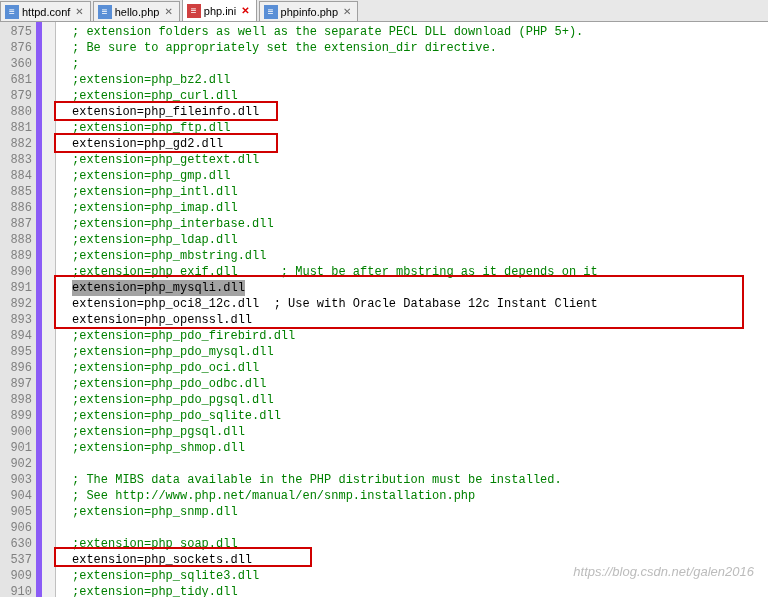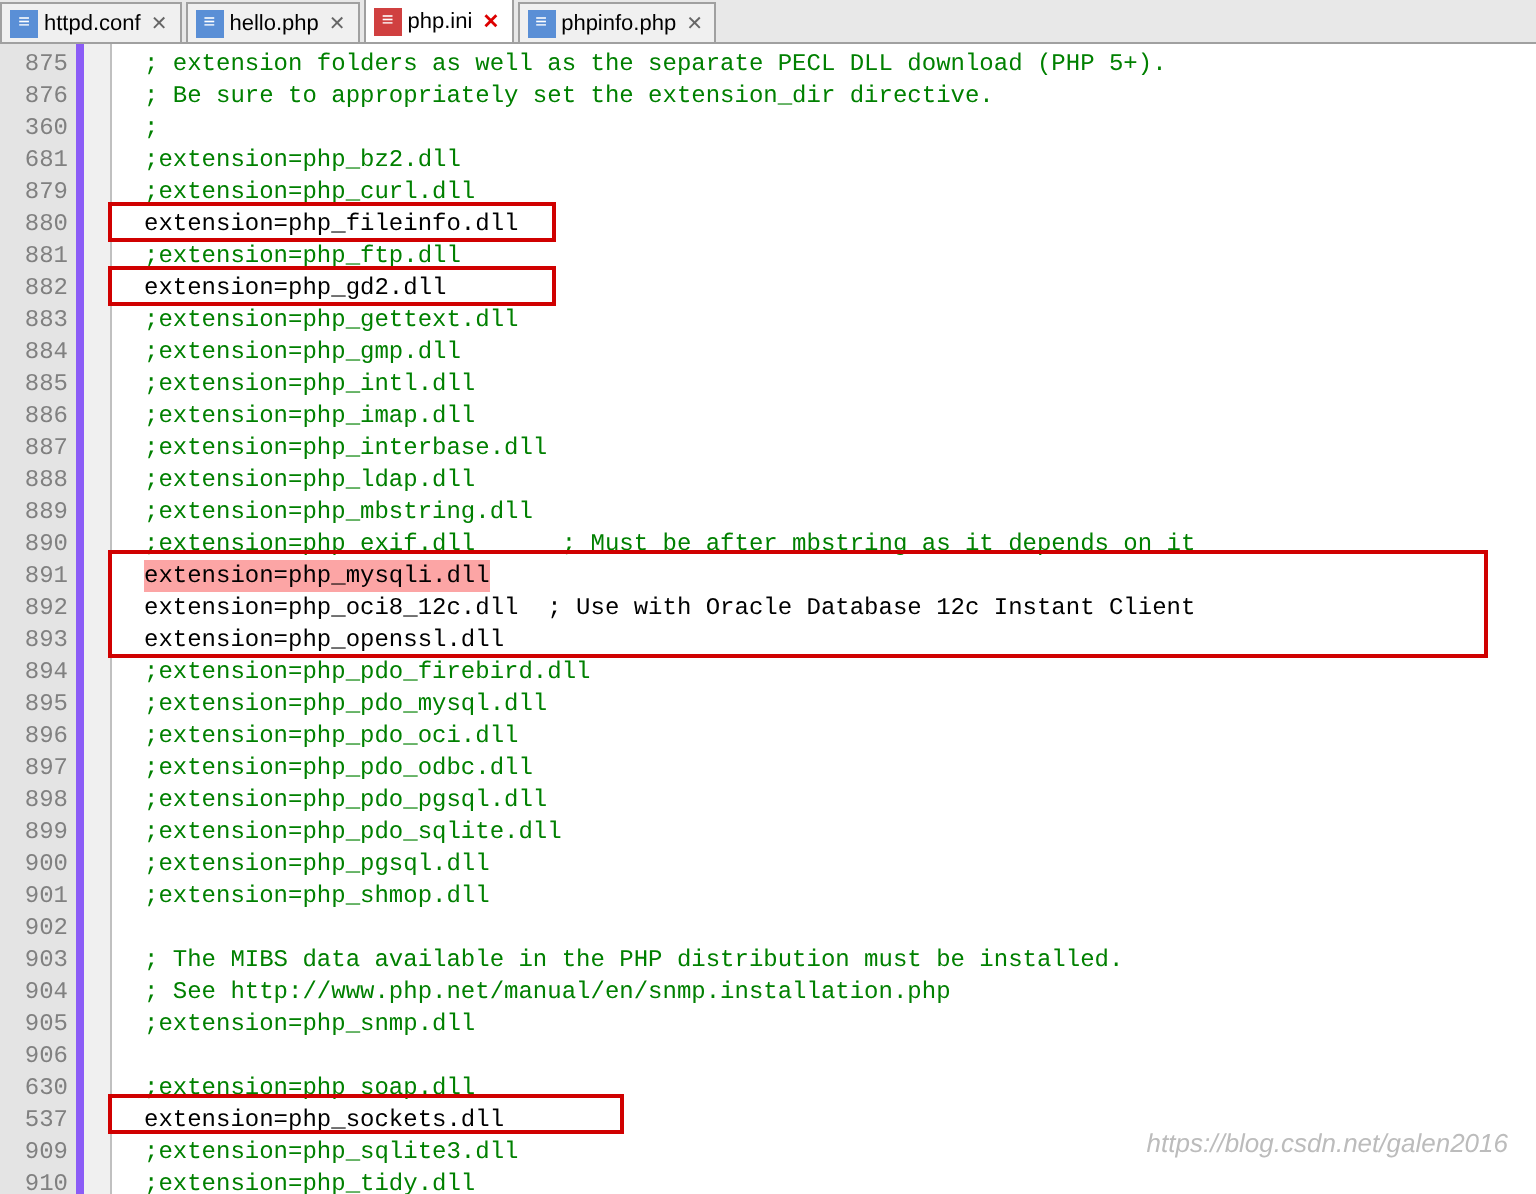--- a/index.html
+++ b/index.html
@@ -6,29 +6,29 @@
   body { font-family:"Courier New",monospace; font-size:12px; background:#fff; width:768px; height:597px; overflow:hidden; position:relative; }
   .tabbar { height:22px; background:#e8e8e8; border-bottom:1px solid #a0a0a0; display:flex; align-items:flex-end; font-family:Arial,sans-serif; font-size:11px; }
   .tab { height:20px; padding:2px 6px 2px 4px; background:#f0f0f0; border:1px solid #a0a0a0; border-bottom:none; margin-right:2px; display:flex; align-items:center; gap:3px; cursor:pointer; }
   .tab.active { background:#fff; height:22px; }
   .tab .icon { width:14px; height:14px; display:flex; align-items:center; justify-content:center; font-size:10px; }
   .tab .close { color:#666; font-size:10px; margin-left:2px; }
   .tab .close.red { color:#d00; font-weight:bold; }
   .icon-blue { background:#5a8fd6; color:#fff; font-weight:bold; }
   .icon-red { background:#d04040; color:#fff; font-weight:bold; }
   .editor { display:flex; height:575px; background:#fff; }
-  .gutter { width:42px; background:#e4e4e4; border-right:4px solid #8b5cf6; text-align:right; padding-right:4px; color:#808080; font-size:12px; line-height:16px; padding-top:2px; }
+  .gutter { width:42px; background:#e4e4e4; border-right:6px solid #8b5cf6; text-align:right; padding-right:4px; color:#808080; font-size:12px; line-height:16px; padding-top:2px; }
   .margin { width:14px; background:#f0f0f0; border-right:1px solid #c0c0c0; }
   .code { flex:1; padding:2px 0 0 16px; line-height:16px; position:relative; white-space:pre; }
   .ln { height:16px; }
   .cl { height:16px; }
   .comment { color:#008000; }
   .key     { color:#000; }
   .redbox { position:absolute; border:2px solid #d00000; pointer-events:none; }
-  .sel { background:#fca5a5; display:inline-block; }
+  .sel { background:#a3a3a3; display:inline-block; }
   .watermark { position:absolute; right:14px; bottom:18px; color:#bcbcbc; font-family:Arial,sans-serif; font-size:13px; font-style:italic; pointer-events:none; }
 </style>
 </head>
 <body>
 
 <div class="tabbar" id="tabbar">
     <div class="tab">
       <span class="icon icon-blue">≡</span>
       <span>httpd.conf</span>
       <span class="close">✕</span>

